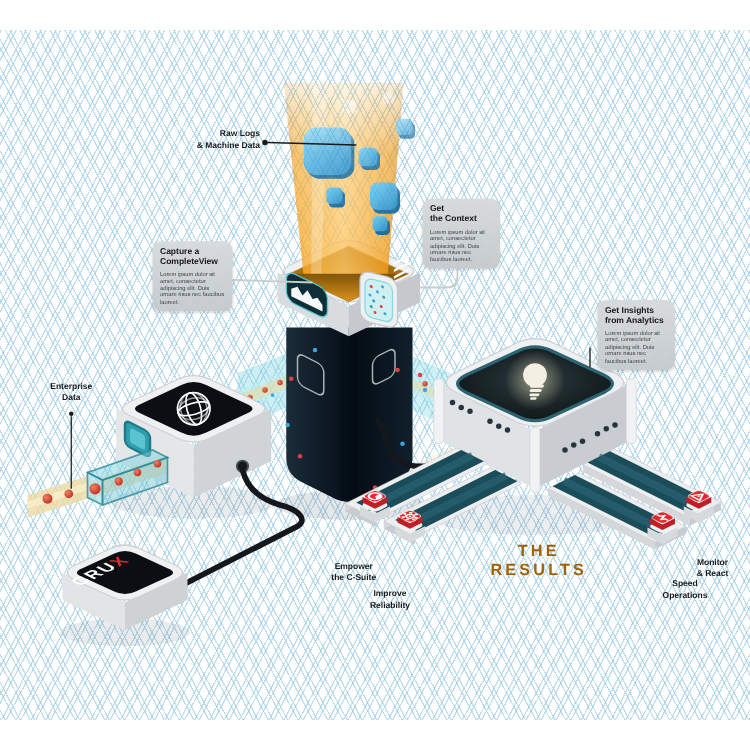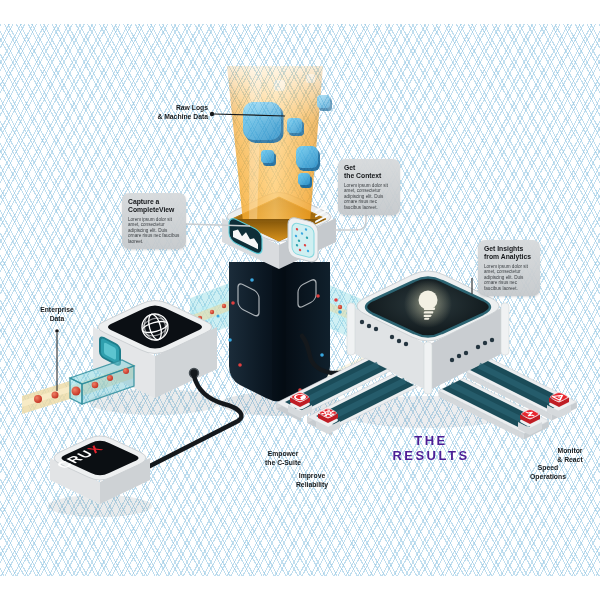--- a/index.html
+++ b/index.html
@@ -17,21 +17,21 @@
   .callout .b{font-size:4.6px;line-height:5.6px;color:#3a3e42;margin-top:2.5px;}
   .freelabel{position:absolute;font-weight:700;font-size:6.8px;line-height:8.5px;color:#17191b;}
   #raw-logs{left:138px;top:104px;width:70px;text-align:right;}
   #enterprise{left:27px;top:306px;width:60px;text-align:center;}
   .outcome{position:absolute;font-weight:700;font-size:6.8px;line-height:8.5px;color:#17191b;text-align:center;}
   #outcome-0{left:252px;top:450px;width:62px;}
   #outcome-1{left:284px;top:472px;width:56px;}
   #outcome-2{left:544px;top:447px;width:52px;}
   #outcome-3{left:518px;top:464px;width:60px;}
   #results{position:absolute;left:384px;top:433px;width:94px;text-align:center;font-weight:700;
-    font-size:13px;line-height:15px;letter-spacing:2.5px;color:#4c1d95;}
+    font-size:13px;line-height:15px;letter-spacing:2.5px;color:#a16207;}
 </style>
 </head>
 <body>
 
 <div id="stage">
   <div class="lattice"></div>
 
   <svg id="scene" width="600" height="600" viewBox="0 0 600 600">
     <defs>
       <linearGradient id="fg" x1="0" y1="0" x2="1" y2="0">

